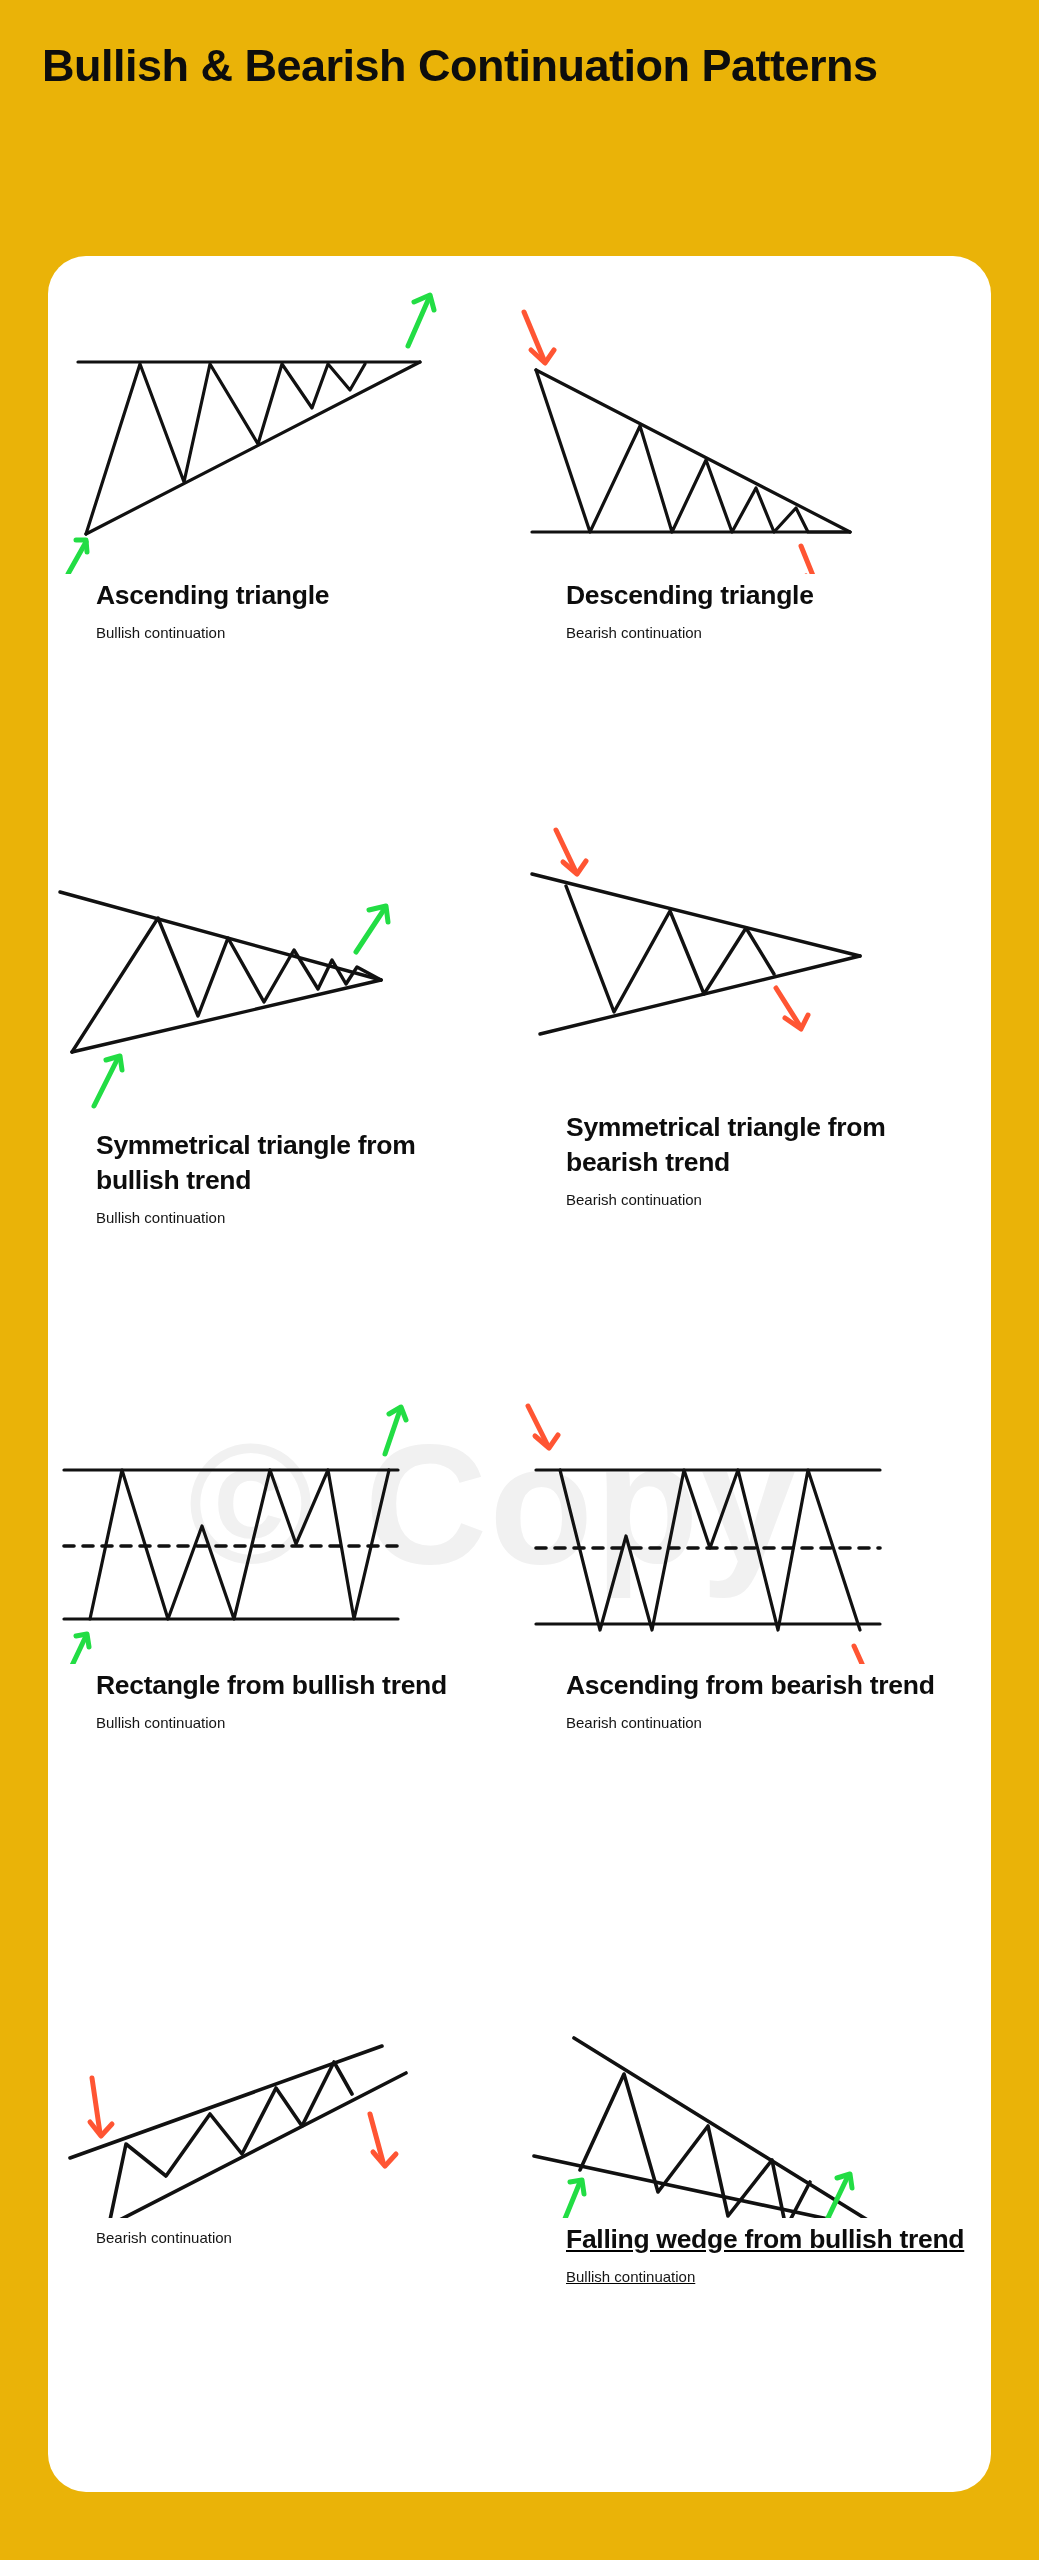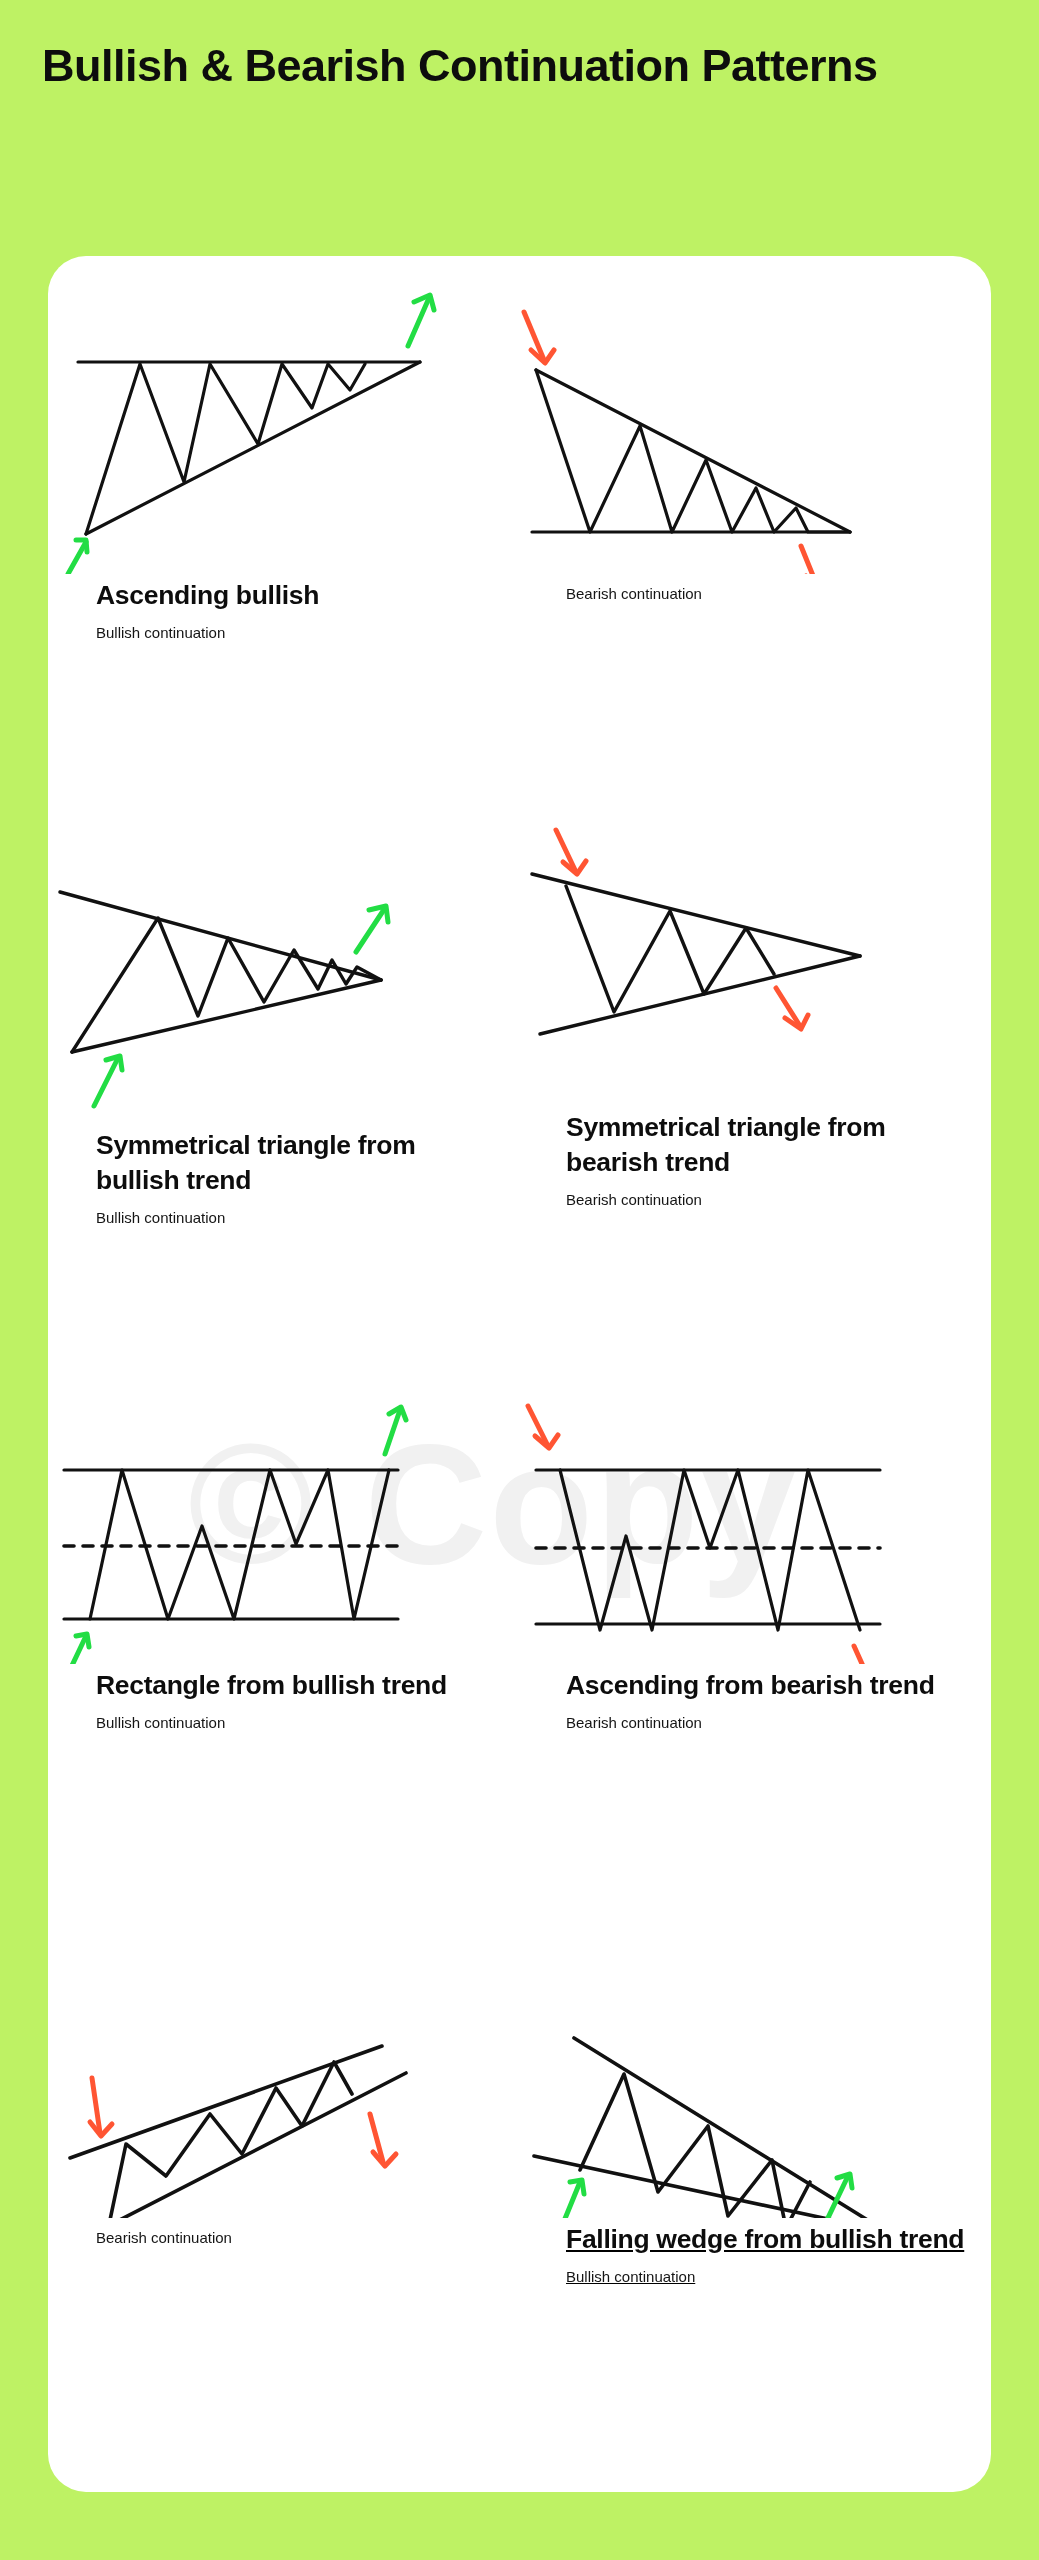--- a/index.html
+++ b/index.html
@@ -7,21 +7,21 @@
     width: 1039px;
     height: 2560px;
     background: #f4f5f6;
     font-family: "Liberation Sans", sans-serif;
     overflow: hidden;
   }
   .page {
     position: relative;
     width: 1039px;
     height: 2560px;
-    background: #bef264;
+    background: #eab308;
   }
   .page-title {
     position: absolute;
     left: 42px;
     top: 38px;
     width: 900px;
     font-size: 45px;
     font-weight: 700;
     line-height: 1.24;
     letter-spacing: -0.5px;
@@ -114,21 +114,21 @@
             <g stroke="#22DD44" stroke-width="5" fill="none" stroke-linecap="round" stroke-linejoin="round">
               <line x1="20" y1="290" x2="38" y2="258"></line>
               <polyline points="28,256 38,256 39,268"></polyline>
             </g>
             <g stroke="#22DD44" stroke-width="5" fill="none" stroke-linecap="round" stroke-linejoin="round">
               <line x1="360" y1="62" x2="381" y2="14"></line>
               <polyline points="366,18 382,11 386,26"></polyline>
             </g>
           </svg>
         </div>
-        <div class="cell-title">Ascending bullish</div>
+        <div class="cell-title">Ascending triangle</div>
         <div class="cell-sub">Bullish continuation</div>
       </div>
 
       <div class="cell col-right" style="top:28px;">
         <div class="fig">
           <svg viewBox="0 0 470 290" xmlns="http://www.w3.org/2000/svg">
             <g fill="none" stroke="#111" stroke-width="3.2" stroke-linecap="round" stroke-linejoin="round">
               <line x1="18" y1="86" x2="332" y2="248"></line>
               <line x1="14" y1="248" x2="332" y2="248"></line>
               <polyline points="18,86 72,248 122,142 154,248 188,176 214,248 238,204 256,248 278,224 290,248 332,248"></polyline>
@@ -136,20 +136,21 @@
             <g stroke="#FF5533" stroke-width="5" fill="none" stroke-linecap="round" stroke-linejoin="round">
               <line x1="6" y1="28" x2="26" y2="76"></line>
               <polyline points="13,66 27,79 36,66"></polyline>
             </g>
             <g stroke="#FF5533" stroke-width="5" fill="none" stroke-linecap="round" stroke-linejoin="round">
               <line x1="283" y1="262" x2="300" y2="304"></line>
               <polyline points="288,292 301,306 311,294"></polyline>
             </g>
           </svg>
         </div>
+        <div class="cell-title">Descending triangle</div>
         <div class="cell-sub">Bearish continuation</div>
       </div>
 
       <div class="cell col-left" style="top:578px;">
         <div class="fig">
           <svg viewBox="0 0 470 290" xmlns="http://www.w3.org/2000/svg">
             <g fill="none" stroke="#111" stroke-width="3.4" stroke-linecap="round" stroke-linejoin="round">
               <line x1="12" y1="58" x2="333" y2="146"></line>
               <line x1="24" y1="218" x2="333" y2="146"></line>
               <polyline points="24,218 110,84 150,182 180,104 216,168 246,116 270,155 284,126 298,150 309,133 333,146"></polyline>

